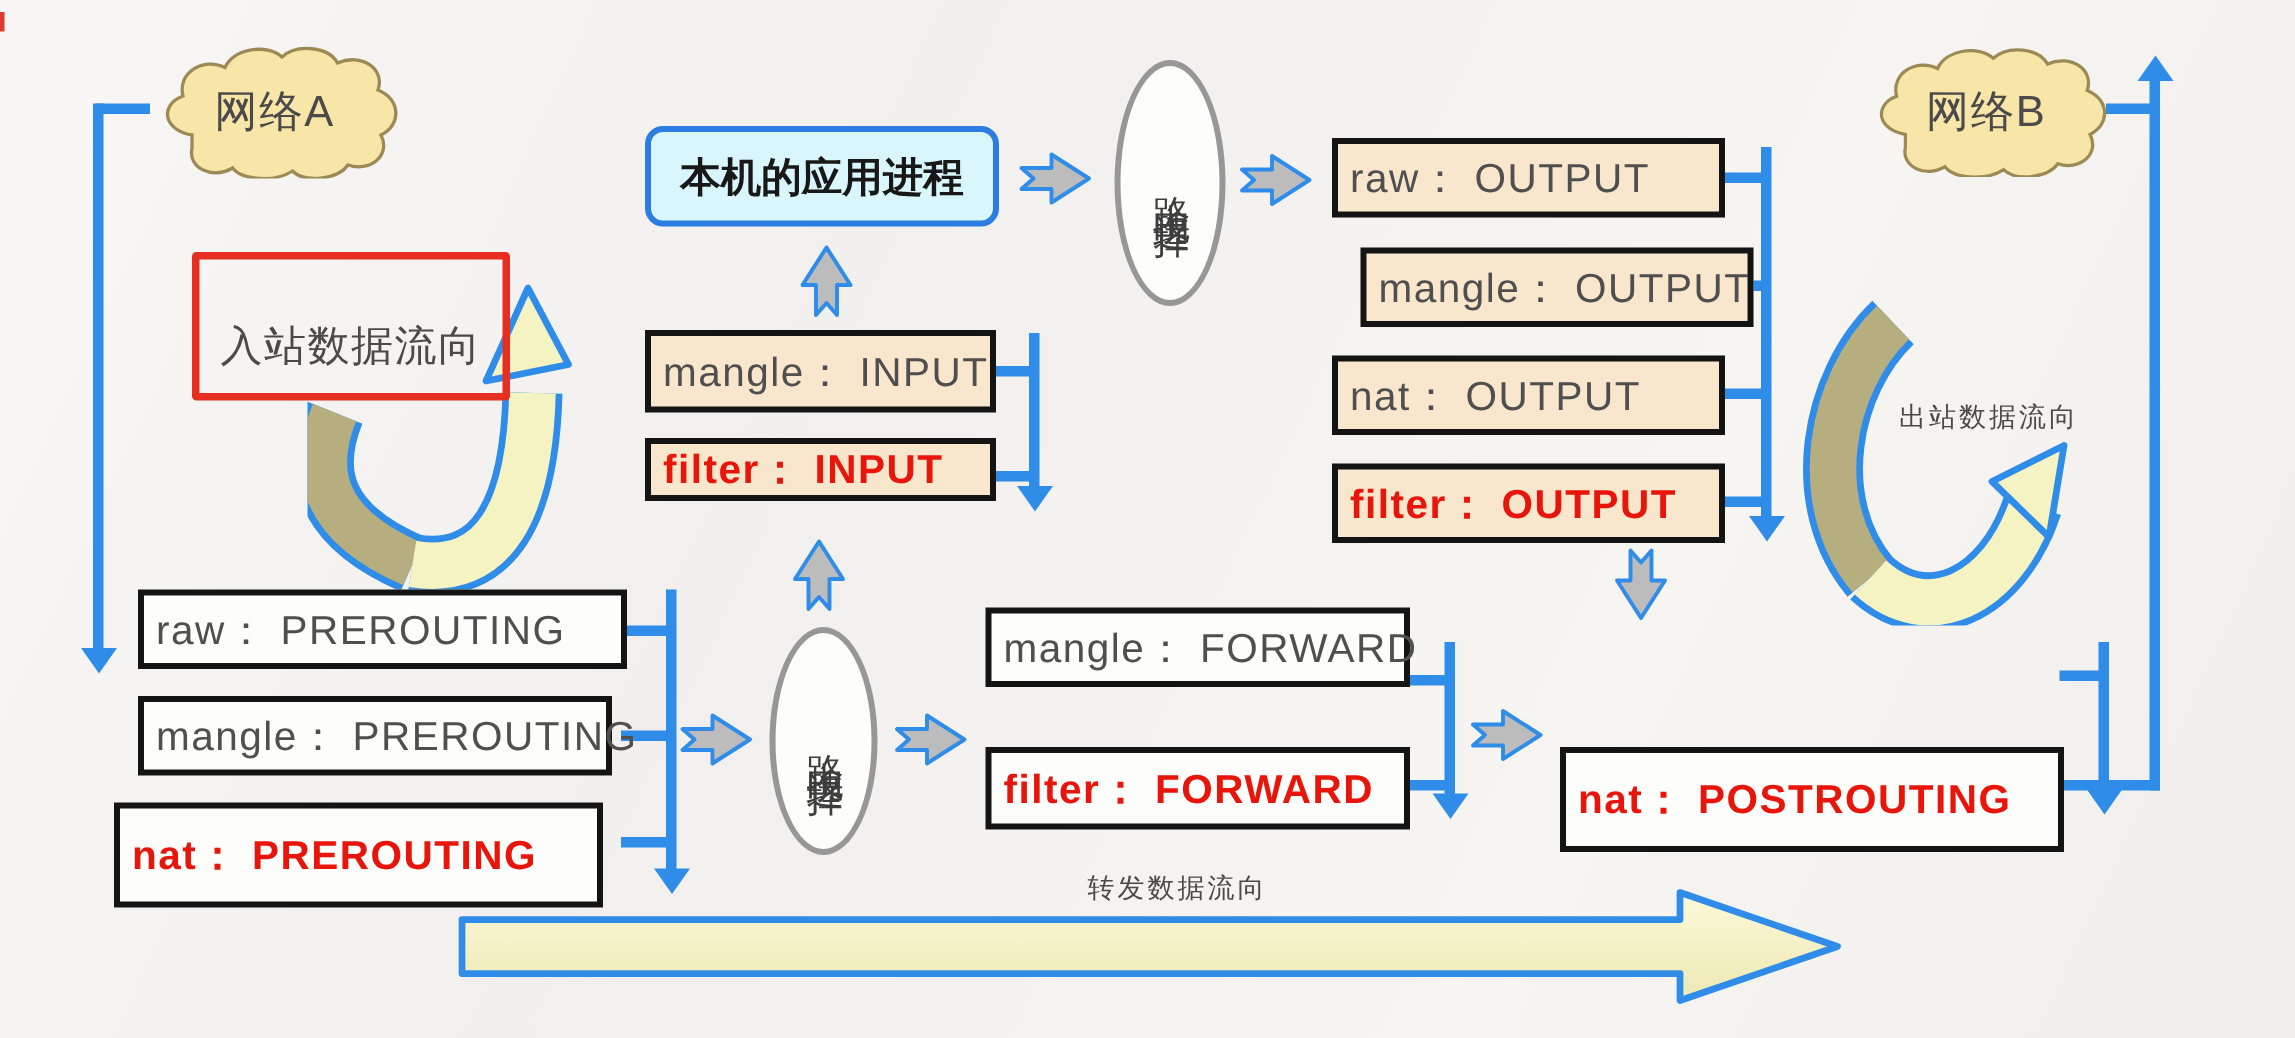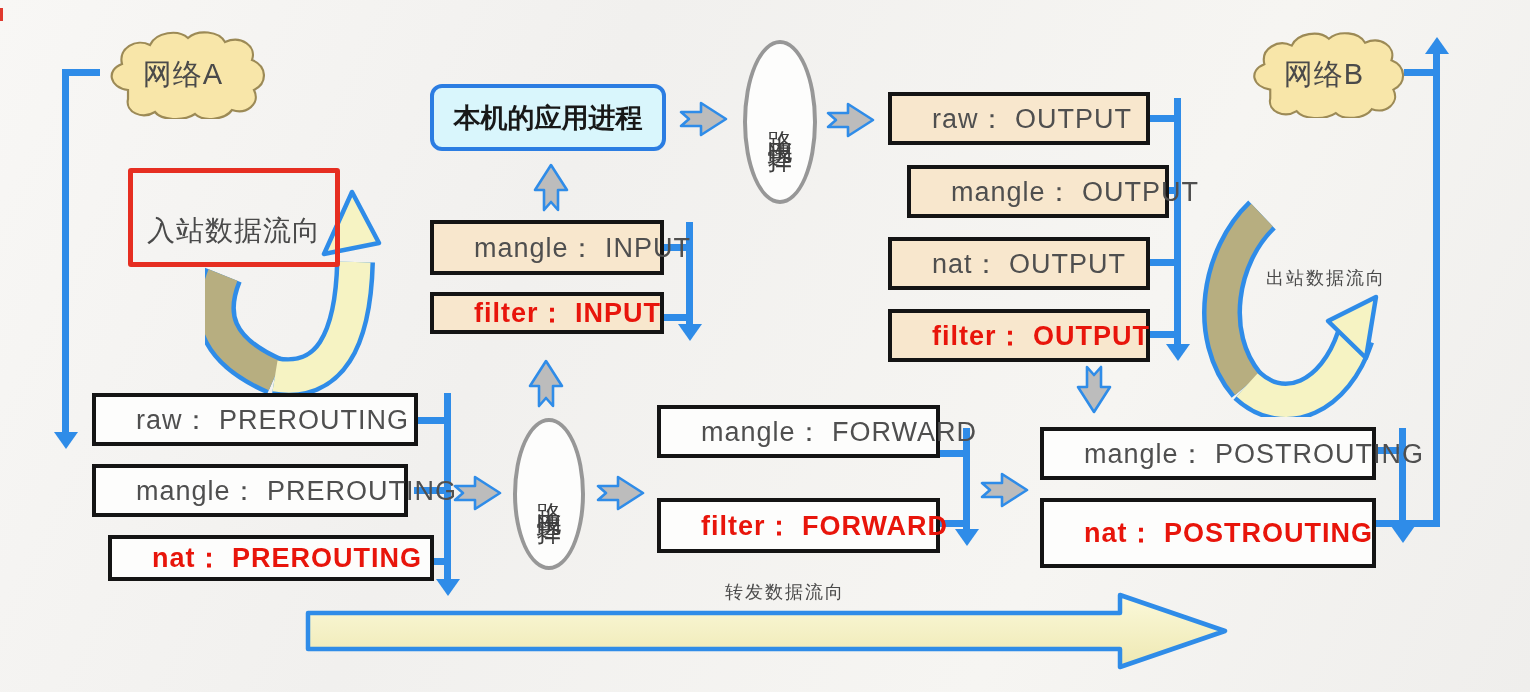--- a/index.html
+++ b/index.html
@@ -4,21 +4,21 @@
 <style>
   html,body{margin:0;padding:0;background:#e9e8e6;}
   .stage{
     position:relative;width:1530px;height:692px;overflow:hidden;
     background:linear-gradient(115deg,#f8f7f5 0%,#f1f0ee 35%,#f6f5f2 70%,#efeeec 100%);
     font-family:"Liberation Sans","DejaVu Sans",sans-serif;
   }
   
   .chain-box{
     position:absolute;box-sizing:border-box;background:#fdfdfc;border:4px solid #141414;
-    display:flex;align-items:center;padding-left:40px;font-size:27px;color:#4f4f4f;
+    display:flex;align-items:center;padding-left:8px;font-size:27px;color:#4f4f4f;
     letter-spacing:1px;z-index:3;white-space:nowrap;
   }
   .chain-box.tan{background:#f8e7cd;}
   .chain-box.red{color:#e8150b;font-weight:bold;}
   
   .process-box{
     position:absolute;left:430px;top:84px;width:236px;height:67px;box-sizing:border-box;
     background:#d9f6fc;border:4px solid #2b7de2;border-radius:12px;
     display:flex;align-items:center;justify-content:center;
     font-size:27px;font-weight:bold;color:#181818;z-index:3;white-space:nowrap;
@@ -180,24 +180,23 @@
   <div class="chain-box tan" style="left:430px;top:220px;width:234px;height:55px;">mangle： INPUT</div>
   <div class="chain-box tan red" style="left:430px;top:292px;width:234px;height:42px;">filter： INPUT</div>
 
   <div class="chain-box tan" style="left:888px;top:92px;width:262px;height:53px;">raw： OUTPUT</div>
   <div class="chain-box tan" style="left:888px;top:165px;width:262px;height:53px;margin-left:19px;">mangle： OUTPUT</div>
   <div class="chain-box tan" style="left:888px;top:237px;width:262px;height:53px;">nat： OUTPUT</div>
   <div class="chain-box tan red" style="left:888px;top:309px;width:262px;height:53px;">filter： OUTPUT</div>
 
   <div class="chain-box" style="left:92px;top:393px;width:326px;height:53px;">raw： PREROUTING</div>
   <div class="chain-box" style="left:92px;top:464px;width:316px;height:53px;">mangle： PREROUTING</div>
-  <div class="chain-box red" style="left:108px;top:535px;width:326px;height:46px;">nat： PREROUTING</div>
+  <div class="chain-box red" style="left:76px;top:535px;width:326px;height:70px;">nat： PREROUTING</div>
 
   <div class="chain-box" style="left:657px;top:405px;width:283px;height:53px;">mangle： FORWARD</div>
   <div class="chain-box red" style="left:657px;top:498px;width:283px;height:55px;">filter： FORWARD</div>
 
-  <div class="chain-box" style="left:1040px;top:427px;width:336px;height:53px;">mangle： POSTROUTING</div>
   <div class="chain-box red" style="left:1040px;top:498px;width:336px;height:70px;">nat： POSTROUTING</div>
 
   <div class="flow-text" style="left:1266px;top:266px;">出站数据流向</div>
   <div class="flow-text" style="left:725px;top:580px;">转发数据流向</div>
 
 </div>
 
 </body></html>

